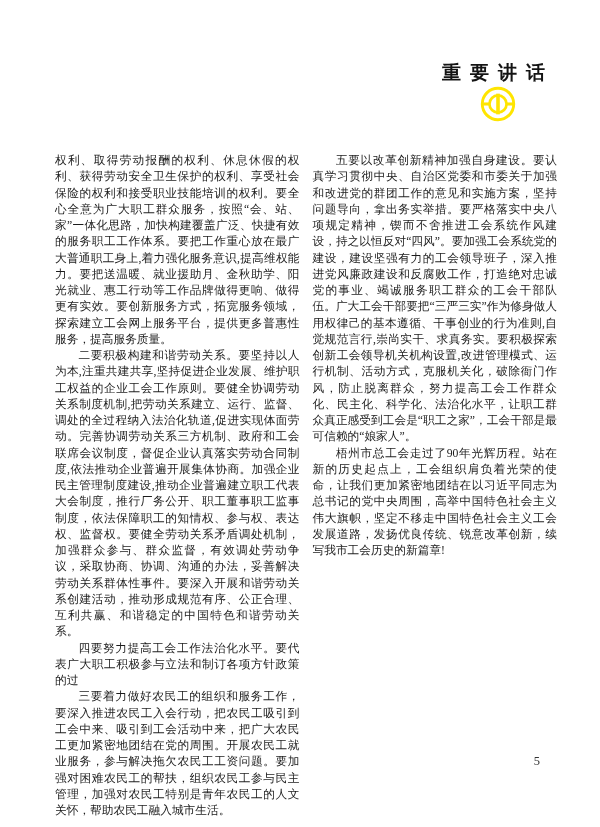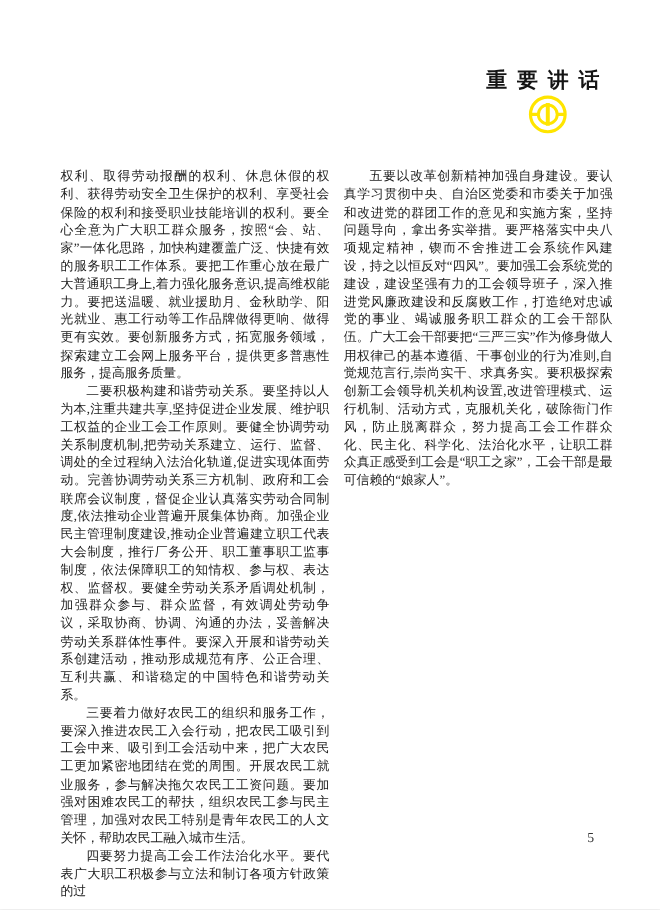--- a/index.html
+++ b/index.html
@@ -72,23 +72,24 @@
           <line x1="29.5" y1="20" x2="37.5" y2="20" stroke-width="3.4"></line>
         </g>
       </svg>
     </span>
   </div>
 
   <div class="columns">
     <div class="column">
       <p class="cont">权利、取得劳动报酬的权利、休息休假的权利、获得劳动安全卫生保护的权利、享受社会保险的权利和接受职业技能培训的权利。要全心全意为广大职工群众服务，按照“会、站、家”一体化思路，加快构建覆盖广泛、快捷有效的服务职工工作体系。要把工作重心放在最广大普通职工身上,着力强化服务意识,提高维权能力。要把送温暖、就业援助月、金秋助学、阳光就业、惠工行动等工作品牌做得更响、做得更有实效。要创新服务方式，拓宽服务领域，探索建立工会网上服务平台，提供更多普惠性服务，提高服务质量。</p>
       <p>二要积极构建和谐劳动关系。要坚持以人为本,注重共建共享,坚持促进企业发展、维护职工权益的企业工会工作原则。要健全协调劳动关系制度机制,把劳动关系建立、运行、监督、调处的全过程纳入法治化轨道,促进实现体面劳动。完善协调劳动关系三方机制、政府和工会联席会议制度，督促企业认真落实劳动合同制度,依法推动企业普遍开展集体协商。加强企业民主管理制度建设,推动企业普遍建立职工代表大会制度，推行厂务公开、职工董事职工监事制度，依法保障职工的知情权、参与权、表达权、监督权。要健全劳动关系矛盾调处机制，加强群众参与、群众监督，有效调处劳动争议，采取协商、协调、沟通的办法，妥善解决劳动关系群体性事件。要深入开展和谐劳动关系创建活动，推动形成规范有序、公正合理、互利共赢、和谐稳定的中国特色和谐劳动关系。</p>
+      <p>四要努力提高工会工作法治化水平。要代表广大职工积极参与立法和制订各项方针政策的过</p>
       <p>三要着力做好农民工的组织和服务工作，要深入推进农民工入会行动，把农民工吸引到工会中来、吸引到工会活动中来，把广大农民工更加紧密地团结在党的周围。开展农民工就业服务，参与解决拖欠农民工工资问题。要加强对困难农民工的帮扶，组织农民工参与民主管理，加强对农民工特别是青年农民工的人文关怀，帮助农民工融入城市生活。</p>
-      <p>四要努力提高工会工作法治化水平。要代表广大职工积极参与立法和制订各项方针政策的过</p>
     </div>
     <div class="column">
       <p>五要以改革创新精神加强自身建设。要认真学习贯彻中央、自治区党委和市委关于加强和改进党的群团工作的意见和实施方案，坚持问题导向，拿出务实举措。要严格落实中央八项规定精神，锲而不舍推进工会系统作风建设，持之以恒反对“四风”。要加强工会系统党的建设，建设坚强有力的工会领导班子，深入推进党风廉政建设和反腐败工作，打造绝对忠诚党的事业、竭诚服务职工群众的工会干部队伍。广大工会干部要把“三严三实”作为修身做人用权律己的基本遵循、干事创业的行为准则,自觉规范言行,崇尚实干、求真务实。要积极探索创新工会领导机关机构设置,改进管理模式、运行机制、活动方式，克服机关化，破除衙门作风，防止脱离群众，努力提高工会工作群众化、民主化、科学化、法治化水平，让职工群众真正感受到工会是“职工之家”，工会干部是最可信赖的“娘家人”。</p>
+      <p>梧州市总工会走过了90年光辉历程。站在新的历史起点上，工会组织肩负着光荣的使命，让我们更加紧密地团结在以习近平同志为总书记的党中央周围，高举中国特色社会主义伟大旗帜，坚定不移走中国特色社会主义工会发展道路，发扬优良传统、锐意改革创新，续写我市工会历史的新篇章!</p>
     </div>
   </div>
 
   <div class="page-number">5</div>
 
 </div>
 
 </body></html>

